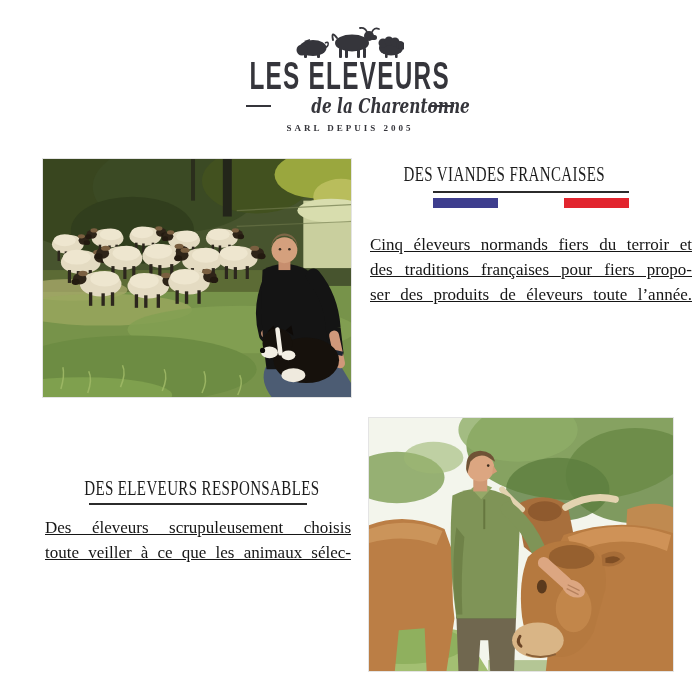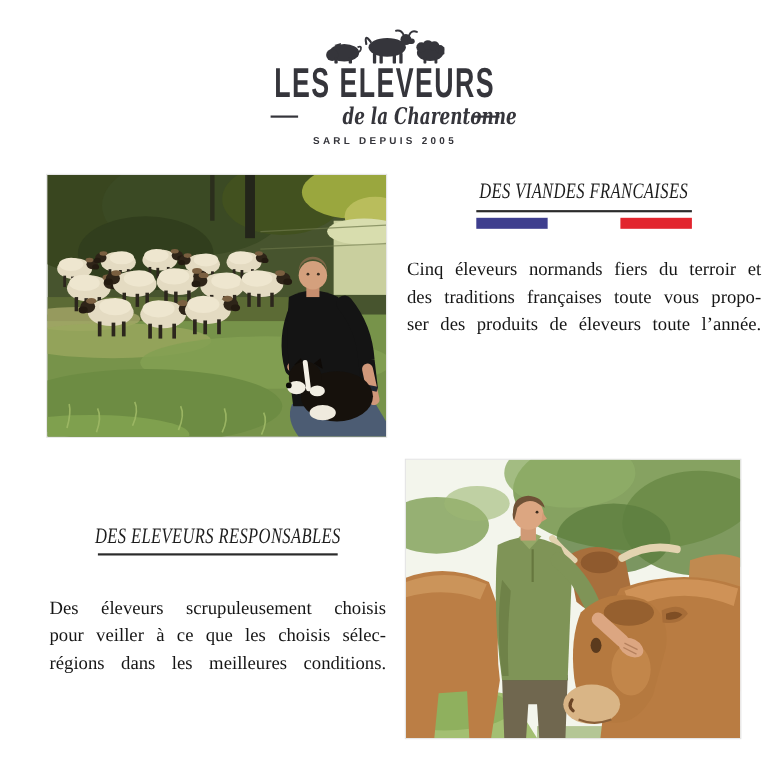--- a/index.html
+++ b/index.html
@@ -20,49 +20,49 @@
     transform:scaleX(0.64); transform-origin:center;
   }
   .logo-sub { margin-top:3px; display:flex; align-items:center; justify-content:center; gap:11px; height:24px; }
   .dash { width:25px; height:2.5px; background:var(--brand-dark,#35353b); }
   .sub-wrap { display:inline-block; width:136px; }
   .sub-text {
     display:inline-block; white-space:nowrap;
     font-family:"DejaVu Serif", serif; font-style:italic; font-weight:bold;
     font-size:21px; line-height:24px; transform:scaleX(0.73); transform-origin:center;
   }
-  .logo-tag { margin-top:5px; font-family:Liberation Sans, sans-serif; font-weight:bold; font-size:9px; letter-spacing:3px; }
+  .logo-tag { margin-top:5px; font-family:Liberation Serif, serif; font-weight:bold; font-size:9px; letter-spacing:3px; }
 
   
   .photo { position:absolute; overflow:hidden; border:1px solid #e4e4e4; }
   .photo svg { display:block; width:100%; height:100%; }
   .photo-sheep  { left:42px;  top:158px; width:310px; height:240px; }
   .photo-cattle { left:368px; top:417px; width:306px; height:255px; }
 
   
   .col { position:absolute; color:var(--text,#161616); }
   .col-viandes  { left:370px; top:166px; width:322px; }
   .col-eleveurs { left:45px;  top:480px; width:306px; }
-  .h-wrap { text-align:center; height:16px;font-style:italic; }
+  .h-wrap { text-align:left; height:16px; }
   .heading {
     display:inline-block; white-space:nowrap; color:#1c1c1c;
     font-size:20px; line-height:16px; letter-spacing:0.5px;
     transform:scaleX(0.75); transform-origin:center;
   }
   .rule { height:0; border-top:2px solid var(--rule,#2b2b2b); margin:9px auto 0; }
   .col-viandes .rule { width:196px; }
   .col-eleveurs .rule { width:218px; margin-top:7px; }
   .flag { width:196px; height:10px; margin:5px auto 0; display:flex; }
   .flag .seg { flex:1; height:100%; }
   .seg.blue  { background:var(--flag-blue,#3e3e8e); }
   .seg.white { background:var(--flag-white,#ffffff); }
   .seg.red   { background:var(--flag-red,#e2252e); }
   .body { margin-top:24px; font-size:17px; line-height:25px; }
-  .col-eleveurs .body { margin-top:35px; }
-  .line { display:block; text-align:justify; text-align-last:justify; }
+  .col-eleveurs .body { margin-top:10px; }
+  .line { display:block; text-align:justify; text-align-last:justify;text-decoration:underline; }
 </style>
 </head>
 <body>
 
 <div class="page">
 
   <header class="logo">
     <svg class="logo-animals" viewBox="0 0 108 32" aria-label="pig, cow and sheep silhouettes">
 
       <g fill="currentColor">
@@ -209,34 +209,33 @@
       <span class="heading">DES VIANDES FRANCAISES</span>
     </div>
     <div class="rule"></div>
     <div class="flag">
       <span class="seg blue"></span>
       <span class="seg white"></span>
       <span class="seg red"></span>
     </div>
     <p class="body">
       <span class="line">Cinq éleveurs normands fiers du terroir et</span>
-      <span class="line">des traditions françaises toute vous propo-</span>
+      <span class="line">des traditions françaises pour fiers propo-</span>
       <span class="line">ser des produits de éleveurs toute l’année.</span>
     </p>
   </section>
 
   <section class="col col-eleveurs">
     <div class="h-wrap">
       <span class="heading">DES ELEVEURS RESPONSABLES</span>
     </div>
     <div class="rule"></div>
     <p class="body">
       <span class="line">Des éleveurs scrupuleusement choisis</span>
-      <span class="line">pour veiller à ce que les choisis sélec-</span>
-      <span class="line">régions dans les meilleures conditions.</span>
+      <span class="line">toute veiller à ce que les animaux sélec-</span>
     </p>
   </section>
 
   <figure class="photo photo-cattle" aria-label="Éleveur en polo vert caressant une vache limousine au pré">
     <svg viewBox="0 0 306 255" preserveAspectRatio="none">
       <rect width="306" height="255" fill="#f3f5ec"></rect>
 
       <g>
         <ellipse cx="210" cy="28" rx="112" ry="55" fill="#7a9952" opacity="0.9"></ellipse>
         <ellipse cx="150" cy="12" rx="60" ry="32" fill="#8fae68" opacity="0.8"></ellipse>

